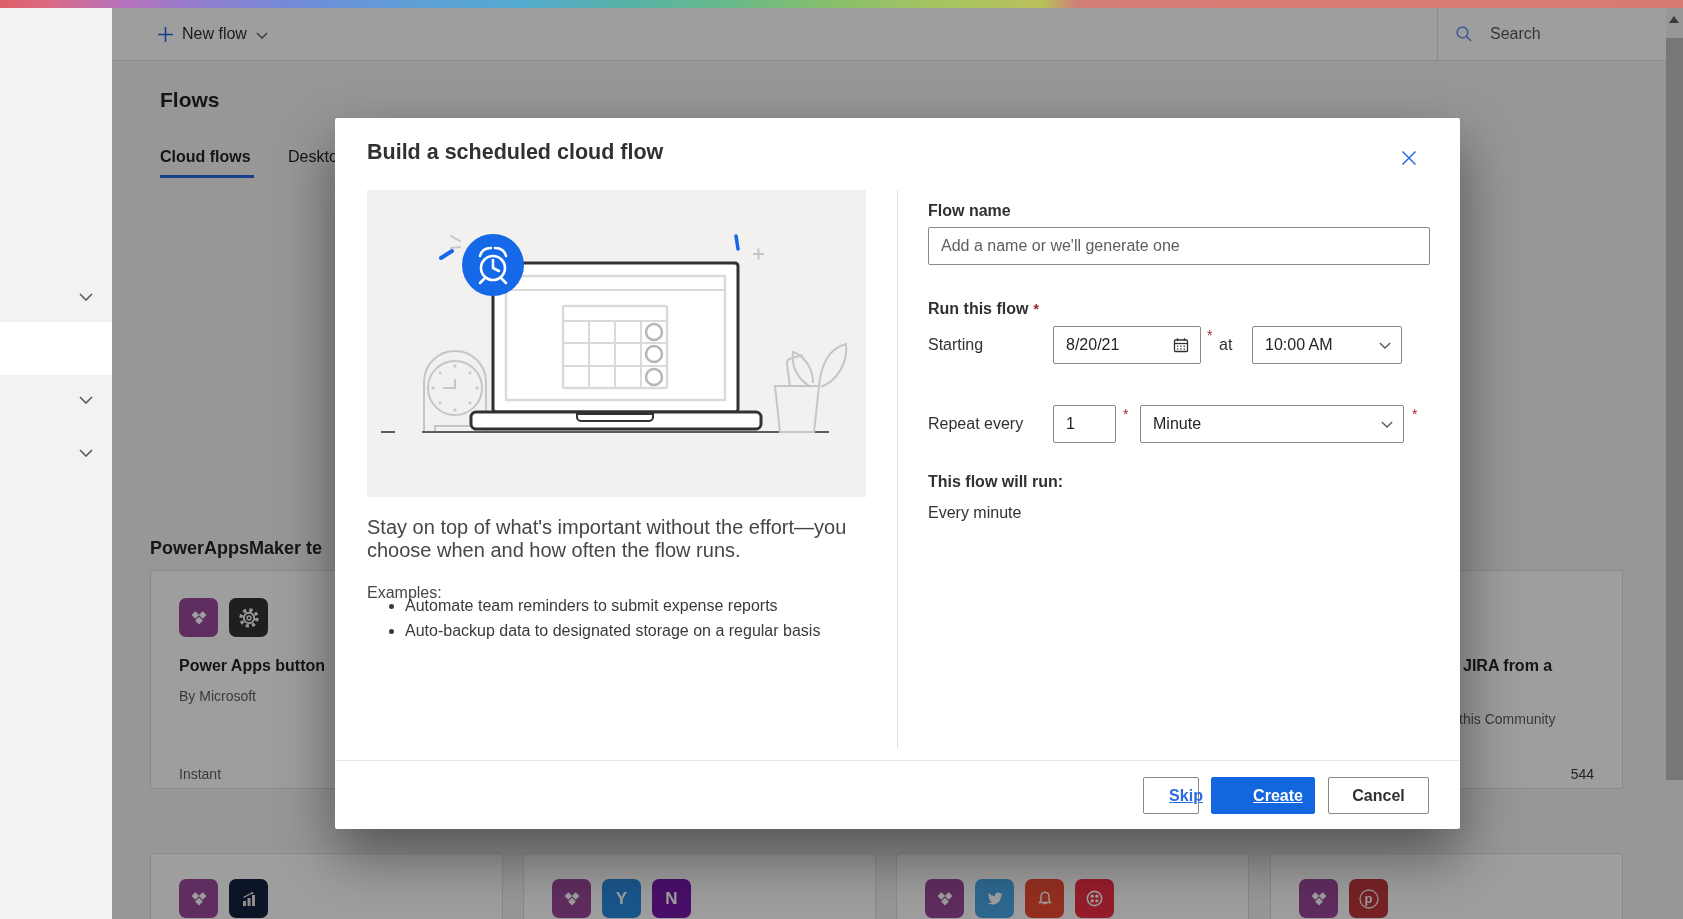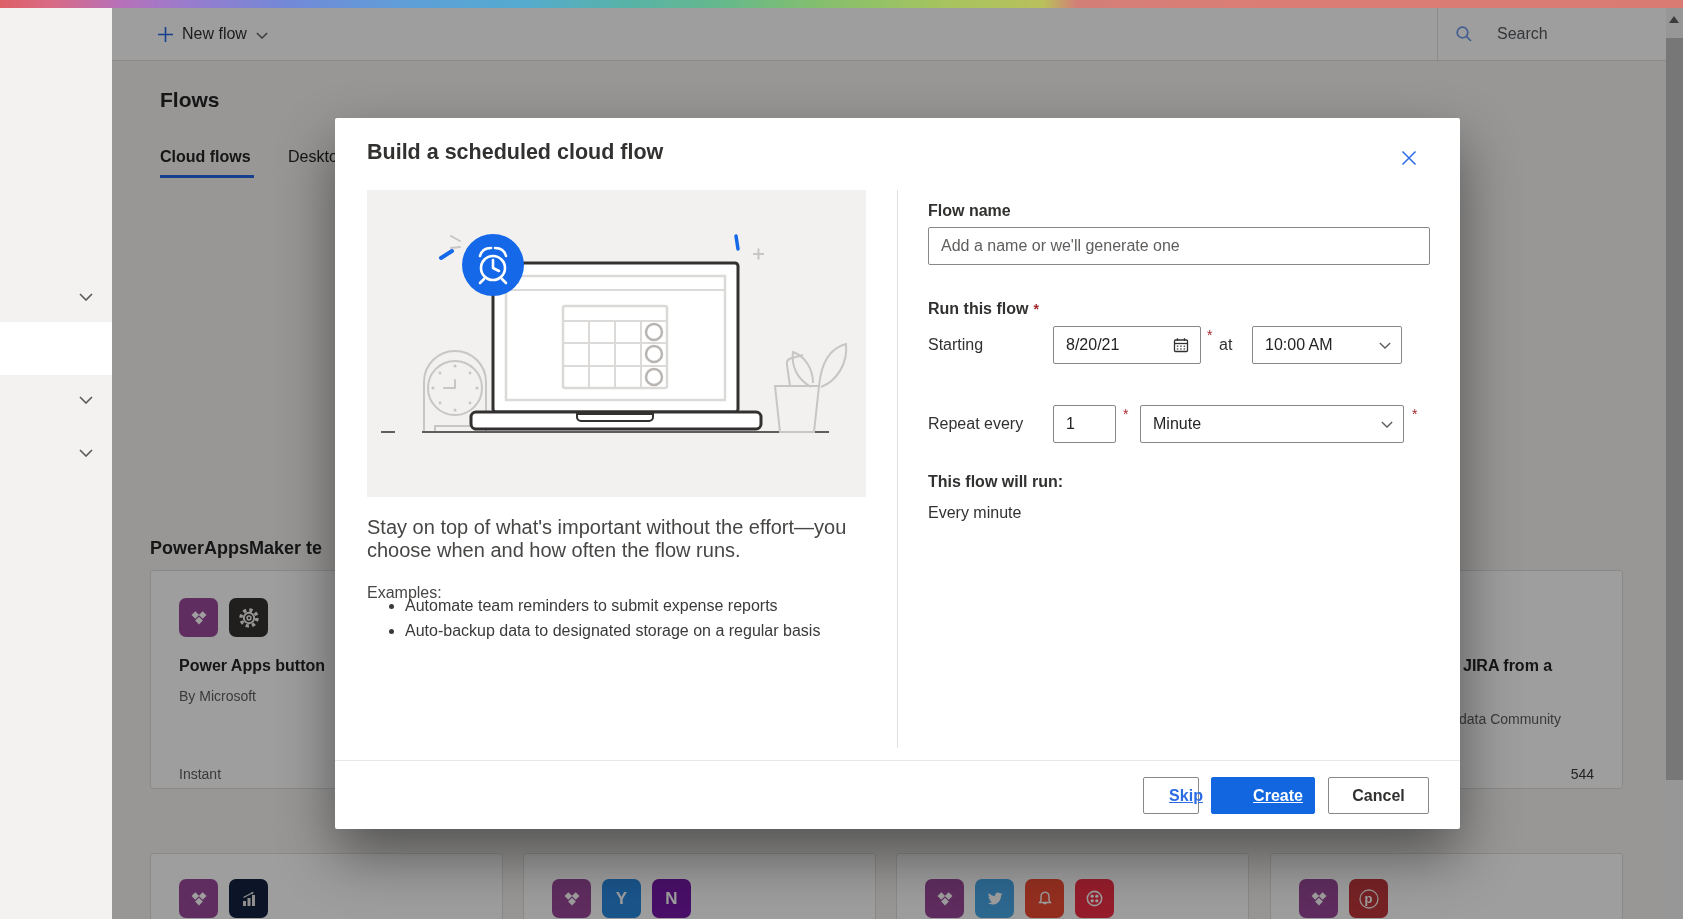--- a/index.html
+++ b/index.html
@@ -15,21 +15,21 @@
   .side-selected{position:absolute;left:0;top:314px;width:112px;height:53px;background:#fff;}
   .side-chevron{position:absolute;left:72px;width:28px;height:28px;display:flex;align-items:center;justify-content:center;color:#5b5957;}
   .side-chevron.c1{top:275px}.side-chevron.c2{top:378px}.side-chevron.c3{top:431px}
   
   .main{position:absolute;left:112px;top:8px;width:1571px;height:911px;background:#f5f4f3;overflow:hidden;}
   .cmdbar{position:absolute;left:0;top:0;width:100%;height:52px;background:#fff;border-bottom:1px solid #e3e1df;}
   .newflow{position:absolute;left:46px;top:12px;height:28px;display:flex;align-items:center;gap:9px;font-size:16px;color:#323130;cursor:pointer;}
   .newflow .plus{color:#2468e4;display:flex;}
   .newflow .chev{color:#605e5c;display:flex;margin-top:2px;}
   .search-divider{position:absolute;left:1325px;top:0;width:1px;height:52px;background:#e3e1df;}
-  .searchbox{position:absolute;left:1342px;top:0;height:52px;display:flex;align-items:center;gap:23px;font-size:16px;color:#55585c;cursor:pointer;}
+  .searchbox{position:absolute;left:1342px;top:0;height:52px;display:flex;align-items:center;gap:16px;font-size:16px;color:#55585c;cursor:pointer;}
   .searchbox .mag{color:#6b96ea;display:flex;}
   .page-title{position:absolute;left:48px;top:80px;font-size:21px;font-weight:600;color:#242424;margin:0;}
   .tab{position:absolute;top:140px;font-size:16px;color:#242424;cursor:pointer;white-space:nowrap;}
   .tab-cloud{left:48px;font-weight:600;}
   .tab-desktop{left:176px;font-weight:400;}
   .tab-underline{position:absolute;left:48px;top:167px;width:94px;height:3px;background:#2468e4;}
   .section-title{position:absolute;left:38px;top:530px;font-size:18px;font-weight:700;color:#242424;margin:0;white-space:nowrap;}
   .card{position:absolute;background:#fff;border:1px solid #e1dfdd;border-radius:3px;box-sizing:border-box;}
   .card-left{left:38px;top:562px;width:353px;height:219px;}
   .card-right{left:1158px;top:562px;width:353px;height:219px;}
@@ -195,21 +195,21 @@
           <circle cx="12" cy="12" r="1.9" fill="none" stroke="#f3f2f1" stroke-width="1.5"></circle>
         </svg>
       </div>
       <div class="card-title">Power Apps button</div>
       <div class="card-byline">By Microsoft</div>
       <div class="card-type">Instant</div>
     </div>
 
     <div class="card card-right">
       <div class="card-title jira-title">JIRA from a</div>
-      <div class="card-byline jira-by">data Community</div>
+      <div class="card-byline jira-by">this Community</div>
       <div class="card-count">544</div>
     </div>
 
     <div class="card bcard b1">
       <div class="tile tile-pa t1">
           <svg width="22" height="22">
             <use href="#sym-pa"></use>
           </svg>
         </div>
       <div class="tile tile-chart t2">

